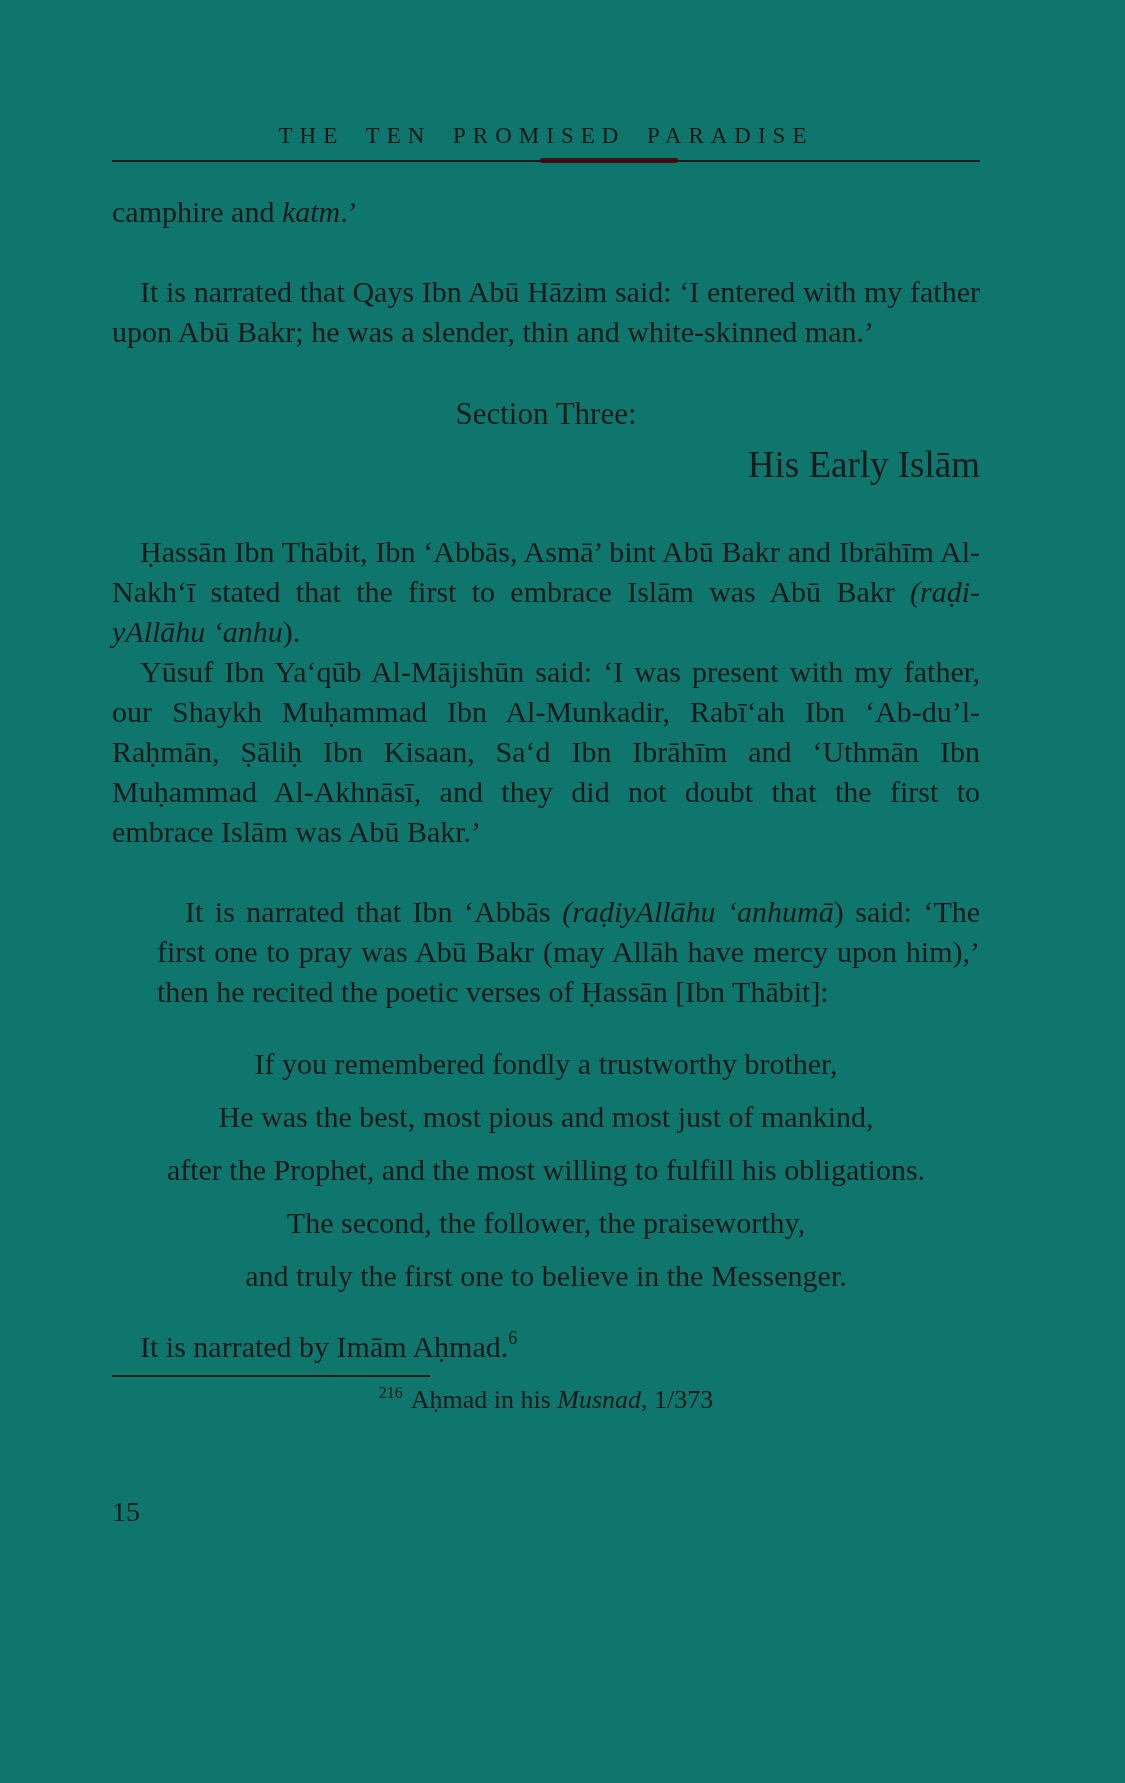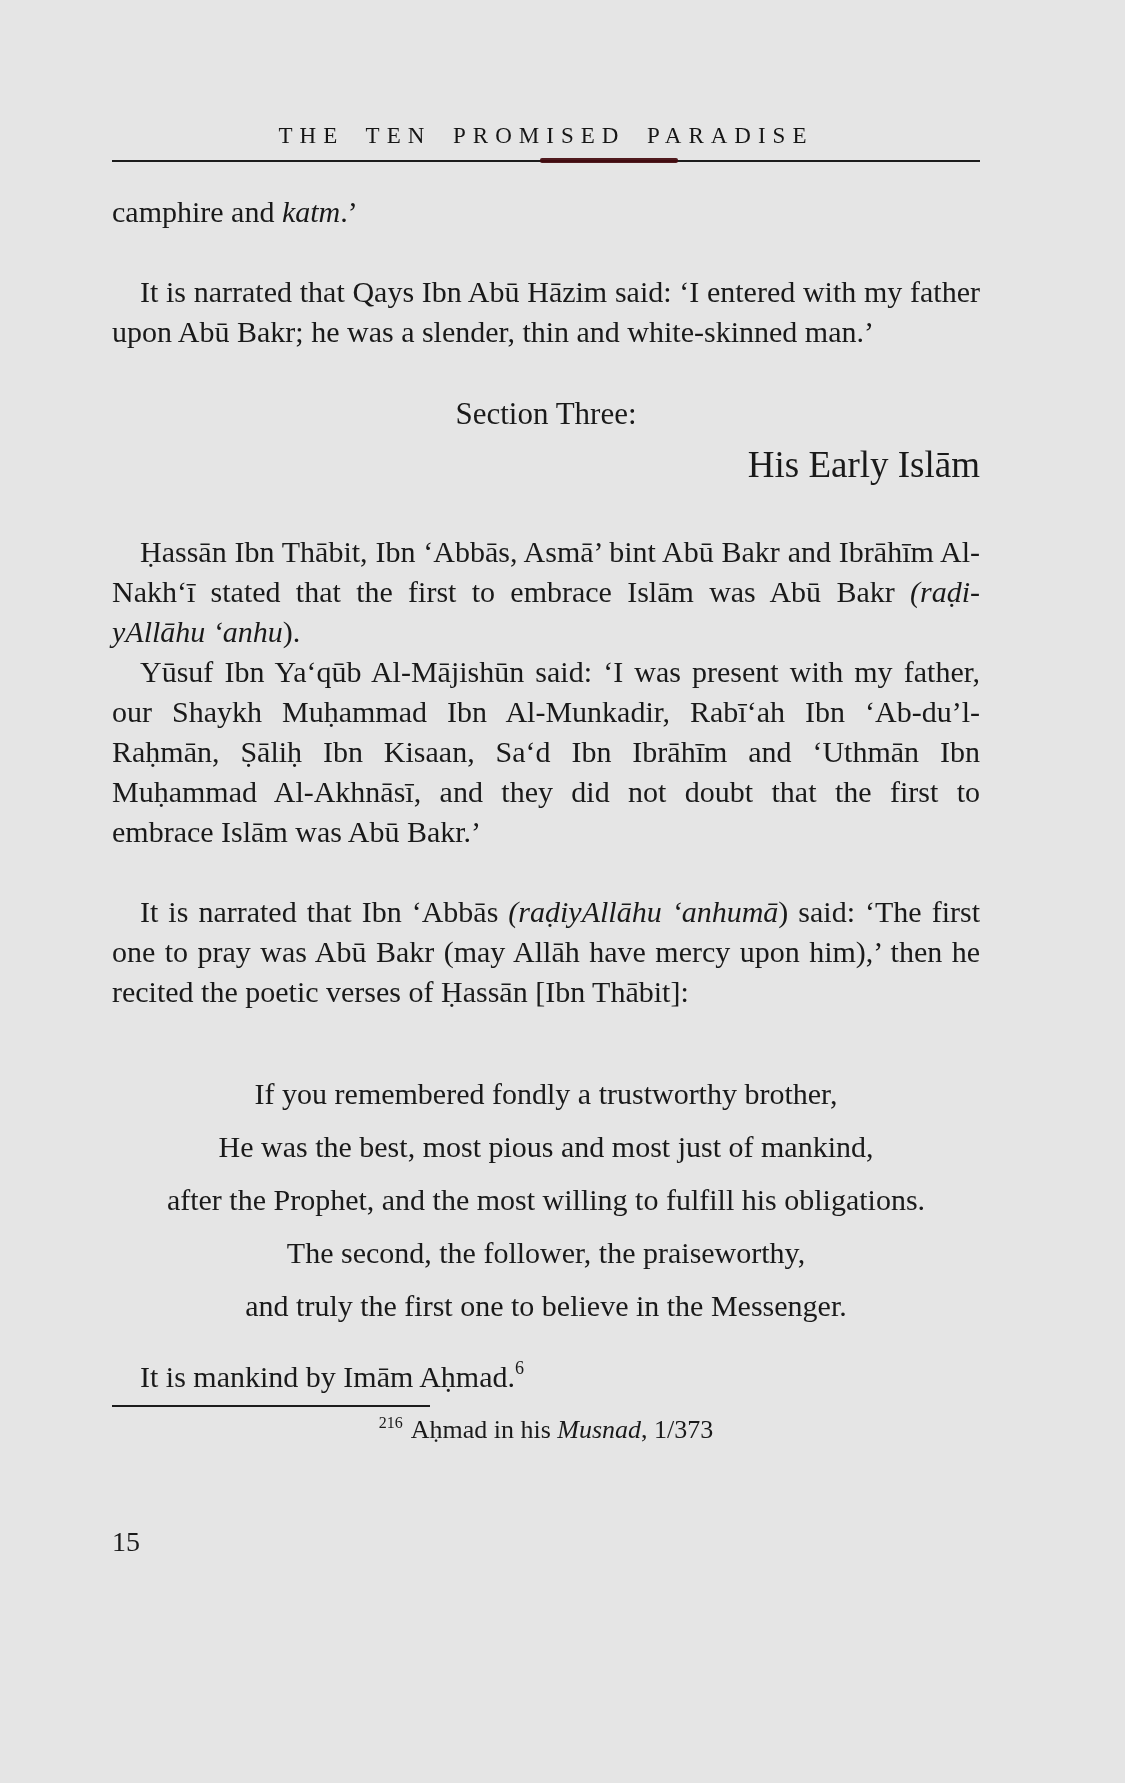--- a/index.html
+++ b/index.html
@@ -1,20 +1,20 @@
 <!DOCTYPE html>
 <html><head>
 <meta charset="utf-8">
 <style>
   html, body { margin: 0; padding: 0; background: #ffffff; }
   .page {
     position: relative;
     width: 1125px;
     height: 1783px;
-    background: #e5e5e5;
+    background: #0f766e;
     color: #1a1a1a;
     font-family: "Liberation Serif", "DejaVu Serif", serif;
     overflow: hidden;
   }
   .content {
     padding: 124px 145px 0 112px; 
   }
   .running-header {
     text-align: center;
     font-size: 23px;
@@ -61,22 +61,22 @@
   }
   .section-title {
     margin: 0;
     font-size: 37px;
     line-height: 46px;
     font-weight: normal;
     text-align: right;
   }
   .p-hassan { margin-top: 44px; }
   .p-yusuf  { }
-  .p-abbas  { margin-top: 40px; }
-  .poem { margin-top: 62px; }
+  .p-abbas  { margin-top: 40px; margin-left: 45px; }
+  .poem { margin-top: 32px; }
   .poem-line {
     font-size: 30px;
     line-height: 40px;
     margin-bottom: 13px;
     text-align: center;
   }
   .p-narrated { margin-top: 31px; }
   .fn-ref {
     font-size: 18px;
     line-height: 0;
@@ -135,21 +135,21 @@
     <p class="para indent p-abbas"><span>It is narrated that Ibn ‘Abbās </span><i>(raḍiyAllāhu ‘anhumā</i><span>) said: ‘The first one to pray was Abū Bakr (may Allāh have mercy upon him),’ then he recited the poetic verses of Ḥassān [Ibn Thābit]:</span></p>
 
     <div class="poem">
       <div class="poem-line">If you remembered fondly a trustworthy brother,</div>
       <div class="poem-line">He was the best, most pious and most just of mankind,</div>
       <div class="poem-line">after the Prophet, and the most willing to fulfill his obligations.</div>
       <div class="poem-line">The second, the follower, the praiseworthy,</div>
       <div class="poem-line">and truly the first one to believe in the Messenger.</div>
     </div>
 
-    <p class="para indent p-narrated"><span>It is mankind by Imām Aḥmad.</span><sup class="fn-ref">6</sup></p>
+    <p class="para indent p-narrated"><span>It is narrated by Imām Aḥmad.</span><sup class="fn-ref">6</sup></p>
 
     <div class="footnote-rule"></div>
 
     <p class="footnote"><sup class="fn-marker">216</sup><span>Aḥmad in his </span><i>Musnad</i><span>, 1/373</span></p>
 
     <div class="page-number">15</div>
 
   </div>
 </div>
 

